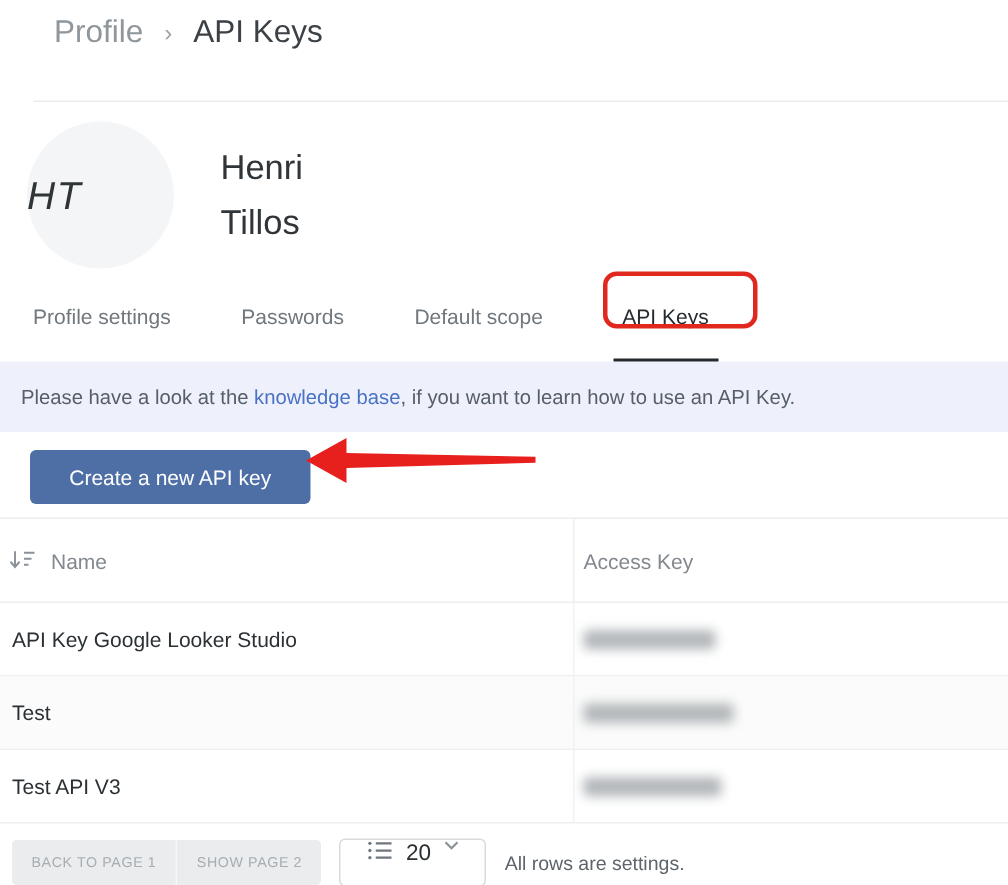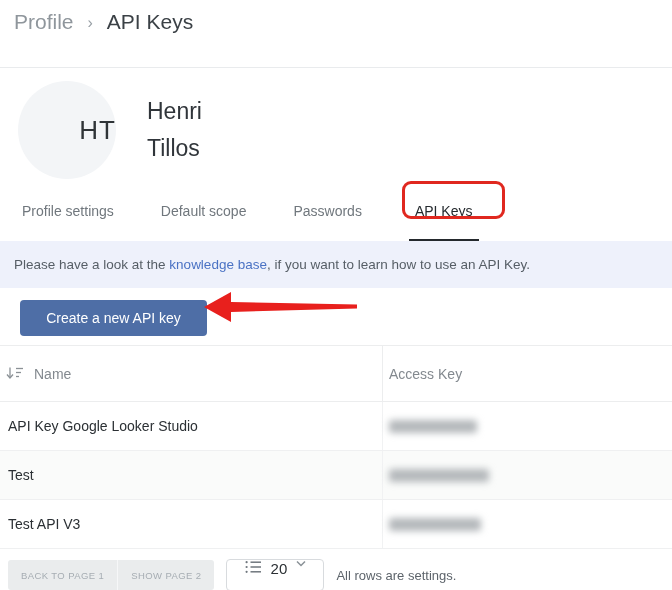--- a/index.html
+++ b/index.html
@@ -7,31 +7,31 @@
   body {
     position:relative;
     background:#ffffff;
     font-family:"Liberation Sans", sans-serif;
     color:#30353a;
     overflow:hidden;
   }
 
   
   .breadcrumb { padding:9px 0 0 14px; height:68px; border-bottom:1px solid #e9ebed; }
-  .breadcrumb { display:flex; align-items:flex-start; gap:14px; font-size:21px; padding-top:10px; }
+  .breadcrumb { display:flex; align-items:flex-start; gap:14px; font-size:21px; padding-top:10px;margin-left:22px; }
   .crumb-parent { color:#8f969c; }
   .crumb-sep { color:#9aa1a7; font-size:16px; padding-top:4px; }
   .crumb-current { color:#3b4146; }
 
   
   .profile { display:flex; align-items:center; padding:13px 0 0 18px; }
   .avatar {
     width:98px; height:98px; border-radius:50%;
-    background:#f3f5f7; display:flex; align-items:center; justify-content:flex-end;
-    font-size:26px; letter-spacing:1px; color:#2f3437;
+    background:#f3f5f7; display:flex; align-items:center; justify-content:flex-start;
+    font-size:26px; letter-spacing:1px; color:#2f3437;font-style:italic;
   }
   .name-block { margin-left:31px; font-size:23px; color:#30353a; line-height:37px; }
 
   
   .tabs { display:flex; gap:47px; padding:24px 0 0 22px; }
   .tab { font-size:14px; color:#70777d; padding-bottom:20px; cursor:default; }
   .tab.active { color:#262b2f; border-bottom:2px solid #24292d; padding-left:6px; padding-right:6px; }
 
   
   .anno-box {
@@ -100,24 +100,24 @@
     <div>Henri</div>
     <div>Tillos</div>
   </div>
 </div>
 
 <div class="tabs">
   <div class="tab">
     <span>Profile settings</span>
   </div>
   <div class="tab">
+    <span>Passwords</span>
+  </div>
+  <div class="tab">
     <span>Default scope</span>
-  </div>
-  <div class="tab">
-    <span>Passwords</span>
   </div>
   <div class="tab active">
     <span>API Keys</span>
   </div>
 </div>
 
 <div class="anno-box"></div>
 
 <div class="banner">
   <span>Please have a look at the </span><span class="link">knowledge base</span><span>, if you want to learn how to use an API Key.</span>

